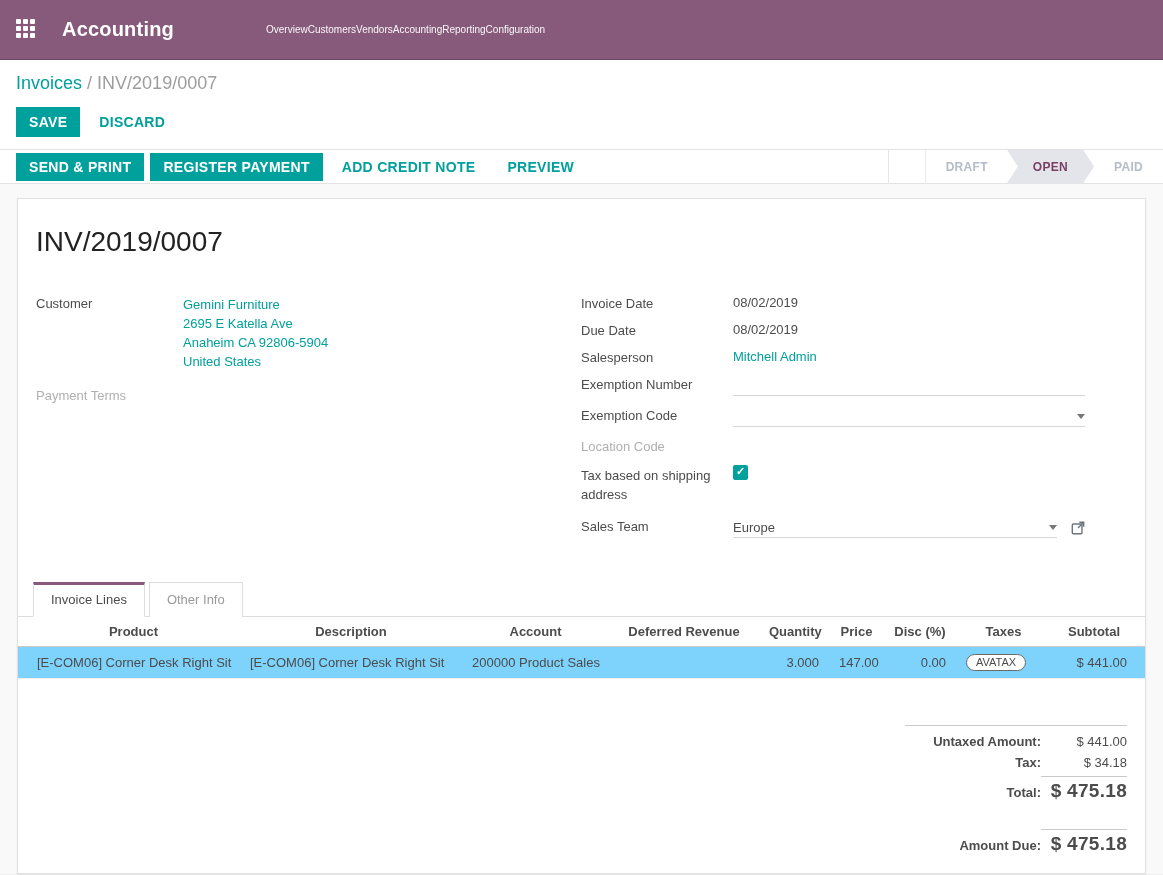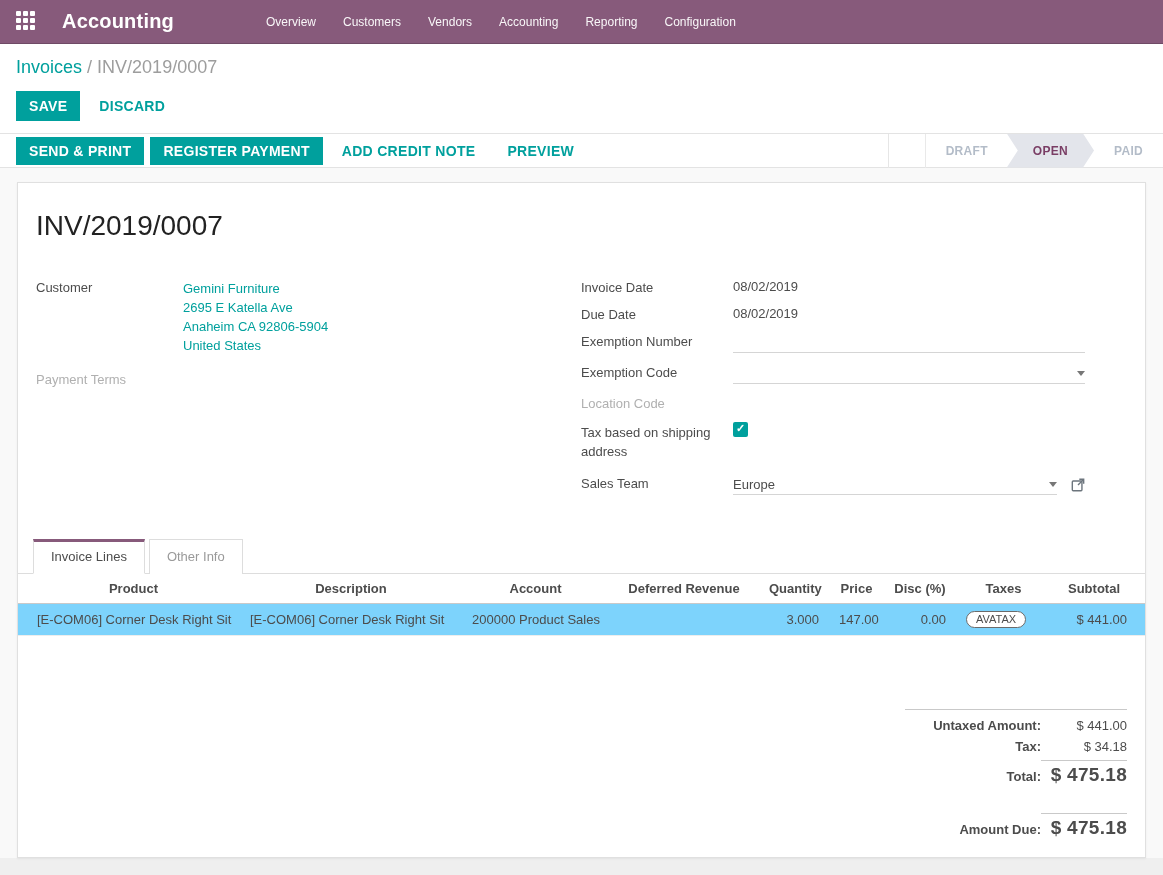--- a/index.html
+++ b/index.html
@@ -6,27 +6,27 @@
   html,body { width:1163px; height:875px; }
   body {
     font-family:"Liberation Sans", sans-serif;
     font-size:13px; color:#4c4c4c;
     background:#efefef;
     overflow:hidden;
   }
 
   
   .topnav {
-    height:44px; background:#875A7B; border-bottom:1px solid #6f4a66;
+    height:60px; background:#875A7B; border-bottom:1px solid #6f4a66;
     display:flex; align-items:center; padding:0 16px; color:#fff;
   }
   .grid-icon { width:22px; height:22px; display:grid; grid-template-columns:repeat(3,5px); grid-template-rows:repeat(3,5px); gap:2px; cursor:pointer; margin-right:24px; }
   .grid-icon span { background:#fff; border-radius:1px; }
   .app-title { font-size:20px; font-weight:700; color:#fff; margin-right:92px; cursor:pointer; letter-spacing:.2px; }
-  .nav-menus { display:flex; gap:27px; font-size:12px; }
+  .nav-menus { display:flex; font-size:10px; }
   .nav-menus div { color:rgba(255,255,255,.95); cursor:pointer; }
 
   
   .control-panel { background:#fff; padding:13px 16px 12px; }
   .breadcrumb { font-size:18px; margin-bottom:13px; }
   .breadcrumb .bc-link { color:#00A09D; cursor:pointer; }
   .breadcrumb .bc-sep, .breadcrumb .bc-current { color:#9d9d9d; }
   .btn-row { display:flex; align-items:center; gap:6px; }
   .btn { display:inline-block; font-size:14px; font-weight:700; letter-spacing:.3px; padding:7px 13px; cursor:pointer; border:none; background:none; font-family:inherit; }
   .btn-primary { background:#00A09D; color:#fff; }
@@ -176,20 +176,24 @@
       </div>
 
       <div class="col-right">
         <div class="frow">
           <div class="flabel">Invoice Date</div>
           <div class="fvalue">08/02/2019</div>
         </div>
         <div class="frow">
           <div class="flabel">Due Date</div>
           <div class="fvalue">08/02/2019</div>
+        </div>
+        <div class="frow">
+          <div class="flabel">Salesperson</div>
+          <div class="fvalue link">Mitchell Admin</div>
         </div>
         <div class="frow">
           <div class="flabel">Exemption Number</div>
           <div class="fvalue"><input class="input-underline" style=""></div>
         </div>
         <div class="frow">
           <div class="flabel">Exemption Code</div>
           <div class="fvalue">
             <div class="select-line">
               <span class="sel-text"></span>

